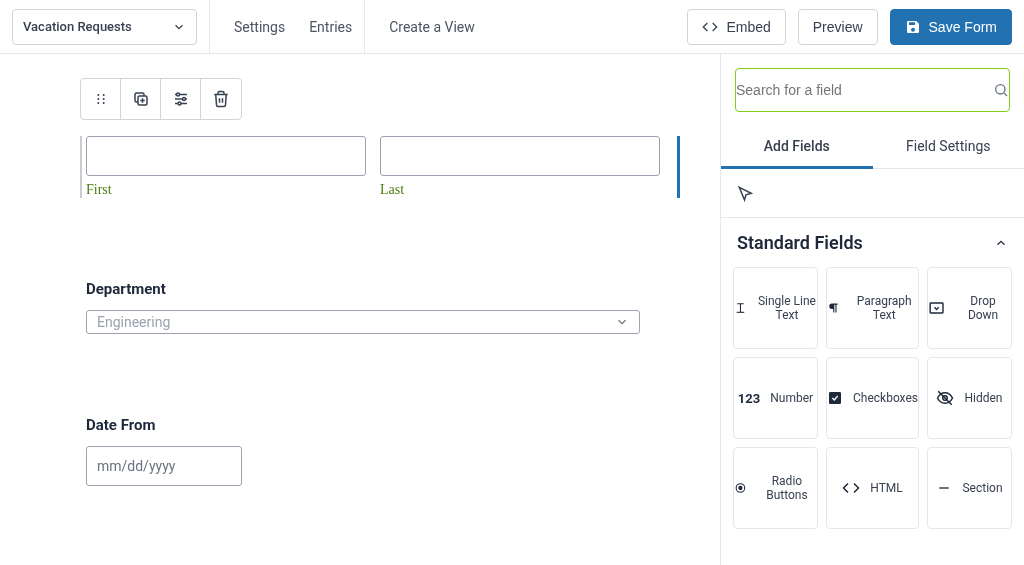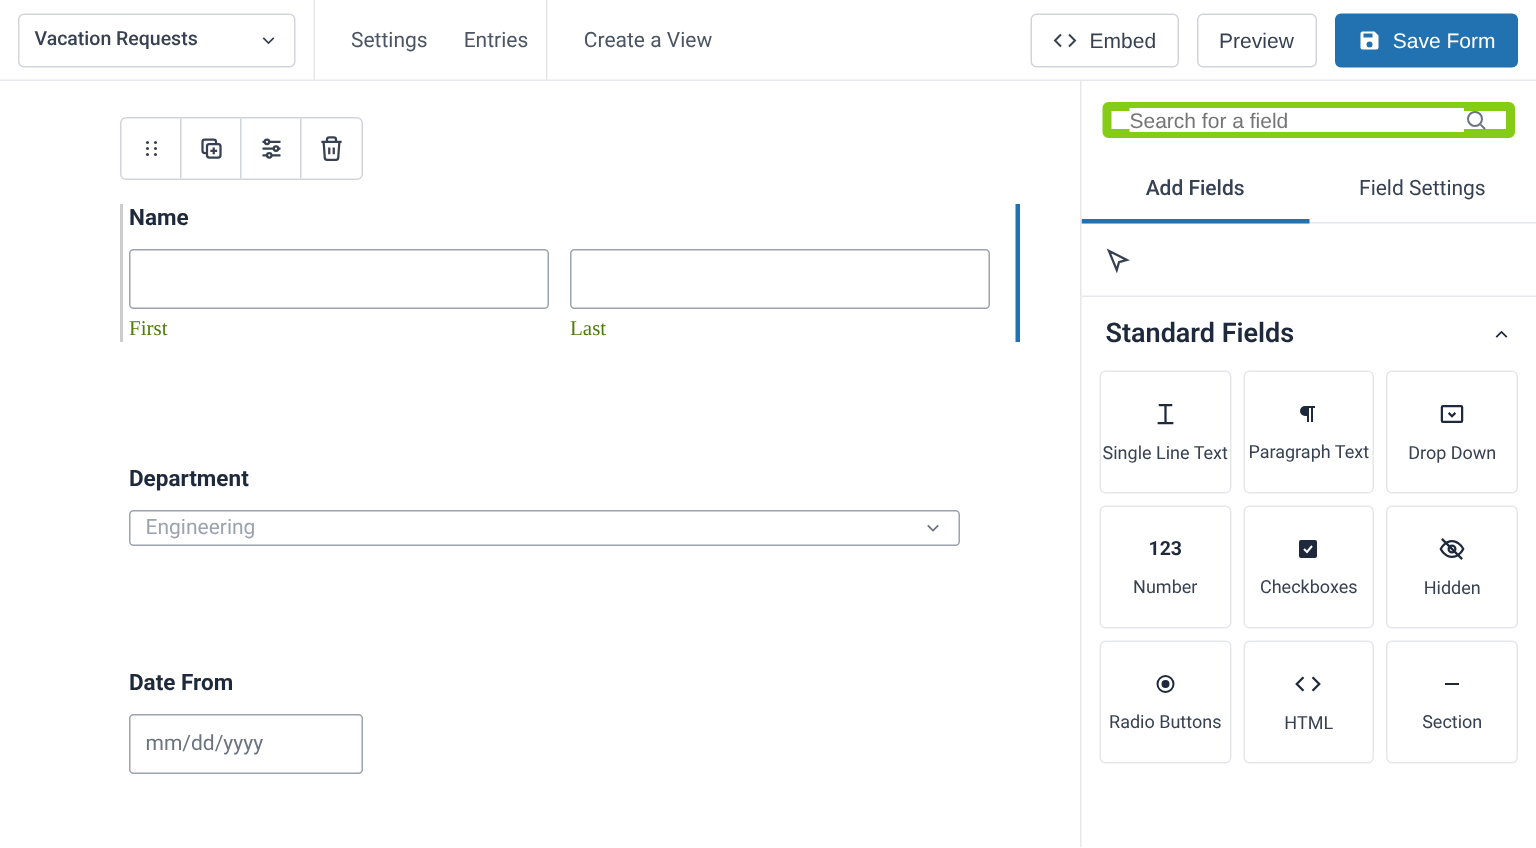--- a/index.html
+++ b/index.html
@@ -28,29 +28,29 @@
     .name-row { display: flex; gap: 14px; }
     .name-col { flex: 1; }
     .text-input { width: 100%; height: 40px; border: 1px solid #9ca3b0; border-radius: 3px; padding: 0 10px; font-size: 14px; }
     .sublabel { display: block; margin-top: 6px; color: #4d7c0f; font-size: 14px; font-family: Liberation Serif, serif; }
     
     .select-input { width: 100%; height: 24px; border: 1px solid #9ca3b0; border-radius: 3px; padding: 0 10px; display: flex; align-items: center; justify-content: space-between; color: #9ca3af; cursor: pointer; background: #fff; }
     .date-input { width: 156px; height: 40px; border: 1px solid #9ca3b0; border-radius: 3px; padding: 0 10px; display: flex; align-items: center; color: #6b7280; }
     
     .sidebar { width: 304px; border-left: 1px solid #e5e7eb; display: flex; flex-direction: column; overflow: hidden; }
     .search-wrap { padding: 14px; }
-    .search-box { display: flex; align-items: center; height: 24px; border: 6px solid #84cc16; border-radius: 4px; padding: 0 12px; }
+    .search-box { display: flex; align-items: center; height: 44px; border: 1px solid #84cc16; border-radius: 4px; padding: 0 0; }
     .search-box input { flex: 1; border: none; outline: none; font-size: 14px; color: #374151; }
     .tabs { display: flex; border-bottom: 1px solid #e5e7eb; }
     .tab { flex: 1; text-align: center; padding: 12px 0; cursor: pointer; font-size: 14px; color: #374151; }
     .tab-active { border-bottom: 3px solid #2271b1; font-weight: 500; margin-bottom: -1px; }
     .hint { display: flex; gap: 12px; padding: 14px 16px; border-bottom: 1px solid #e5e7eb; color: #374151; font-size: 13px; line-height: 1.5; align-items: flex-start; }
     .section-head { display: flex; justify-content: space-between; align-items: center; padding: 14px 16px; cursor: pointer; font-weight: 600; color: #1e293b; font-size: 18px; }
     .field-grid { display: grid; grid-template-columns: repeat(3, 1fr); gap: 8px; padding: 0 12px 12px; }
-    .field-tile { border: 1px solid #e5e7eb; border-radius: 4px; height: 82px; display: flex; flex-direction: column; align-items: center; justify-content: center; gap: 10px; cursor: pointer; font-size: 12px; color: #374151; text-align: center; }
+    .field-tile { border: 1px solid #e5e7eb; border-radius: 4px; height: 82px; display: flex; flex-direction: row; align-items: center; justify-content: center; gap: 10px; cursor: pointer; font-size: 12px; color: #374151; text-align: center; }
     .field-tile svg, .field-tile .ico { color: #1e293b; }
     .ico { font-weight: 700; font-size: 13px; }
     
     .chev { width: 14px; height: 14px; }
     svg { display: block; }
   </style>
 </head>
 <body>
 
 <div class="topbar">
@@ -123,21 +123,20 @@
         <svg width="18" height="18" viewBox="0 0 24 24" fill="none" stroke="currentColor" stroke-width="2">
             <polyline points="3 6 5 6 21 6"></polyline>
             <path d="M19 6l-1 14a2 2 0 0 1-2 2H8a2 2 0 0 1-2-2L5 6"></path>
             <path d="M10 11v6M14 11v6"></path>
             <path d="M8 6V4a2 2 0 0 1 2-2h4a2 2 0 0 1 2 2v2"></path>
           </svg>
       </div>
     </div>
 
     <div class="field-block field-active" style="width: 580px;">
-      <span class="field-label">Name</span>
       <div class="name-row">
         <div class="name-col">
           <input class="text-input" style="">
           <span class="sublabel">First</span>
         </div>
         <div class="name-col">
           <input class="text-input" style="">
           <span class="sublabel">Last</span>
         </div>
       </div>

